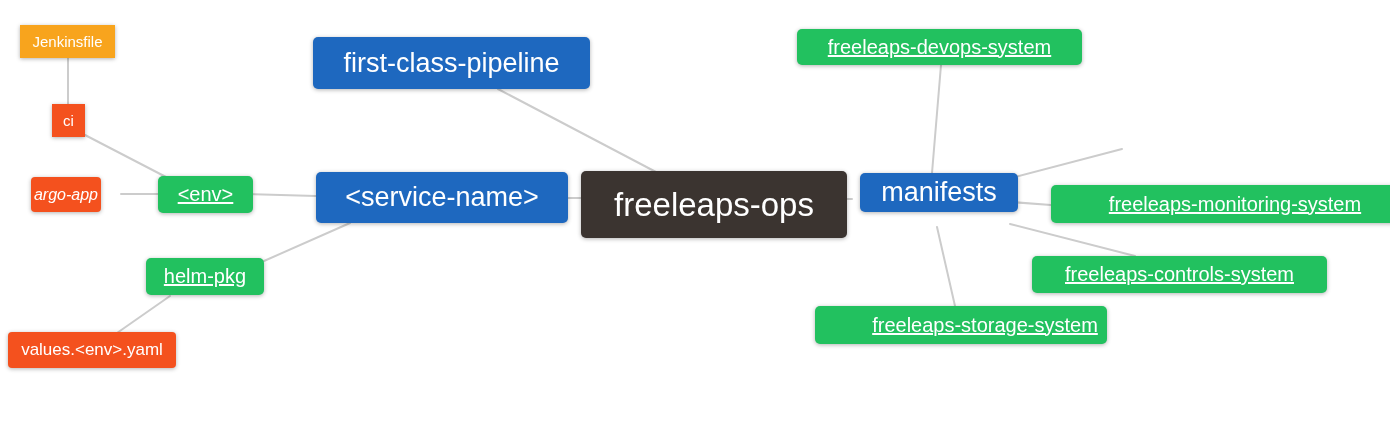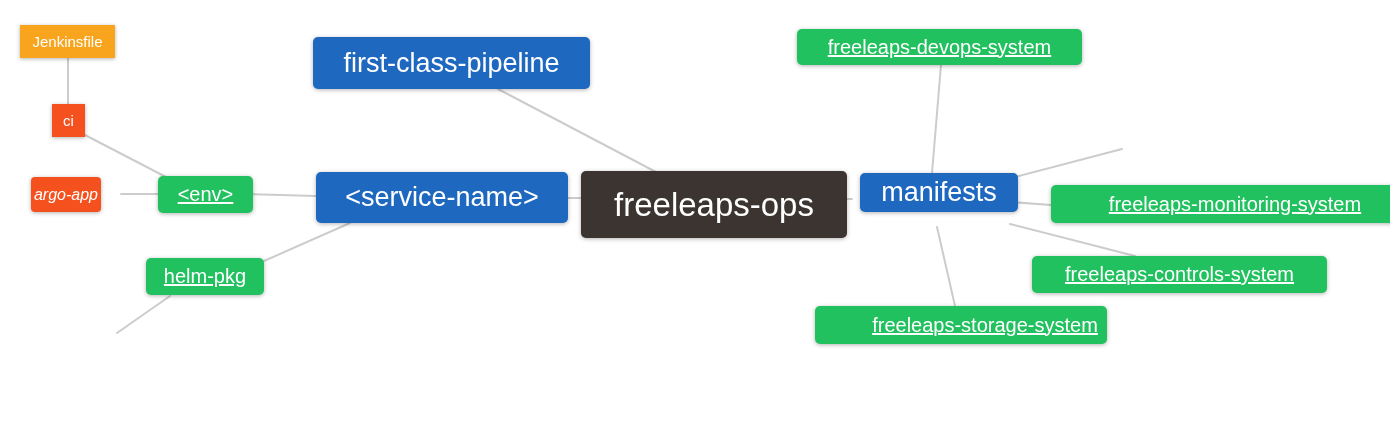--- a/index.html
+++ b/index.html
@@ -83,20 +83,21 @@
     <line x1="1011" y1="202" x2="1051" y2="205"></line>
     <line x1="1010" y1="224" x2="1135" y2="256"></line>
     <line x1="937" y1="227" x2="955" y2="306"></line>
   </svg>
 
   <div class="node c-orange" id="node-jenkinsfile">Jenkinsfile</div>
   <div class="node c-red" id="node-ci">ci</div>
   <div class="node c-red" id="node-argo-app">argo-app</div>
   <div class="node c-green" id="node-env">&lt;env&gt;</div>
   <div class="node c-green" id="node-helm-pkg">helm-pkg</div>
+  <div class="node c-red" id="node-values-env-yaml">values.&lt;env&gt;.yaml</div>
   <div class="node c-blue" id="node-first-class-pipeline">first-class-pipeline</div>
   <div class="node c-blue" id="node-service-name">&lt;service-name&gt;</div>
   <div class="node c-dark" id="node-freeleaps-ops">freeleaps-ops</div>
   <div class="node c-blue" id="node-manifests">manifests</div>
   <div class="node c-green" id="node-freeleaps-devops-system">freeleaps-devops-system</div>
   <div class="node c-green" id="node-freeleaps-monitoring-system">freeleaps-monitoring-system</div>
   <div class="node c-green" id="node-freeleaps-controls-system">freeleaps-controls-system</div>
   <div class="node c-green" id="node-freeleaps-storage-system">freeleaps-storage-system</div>
 
 </div>

